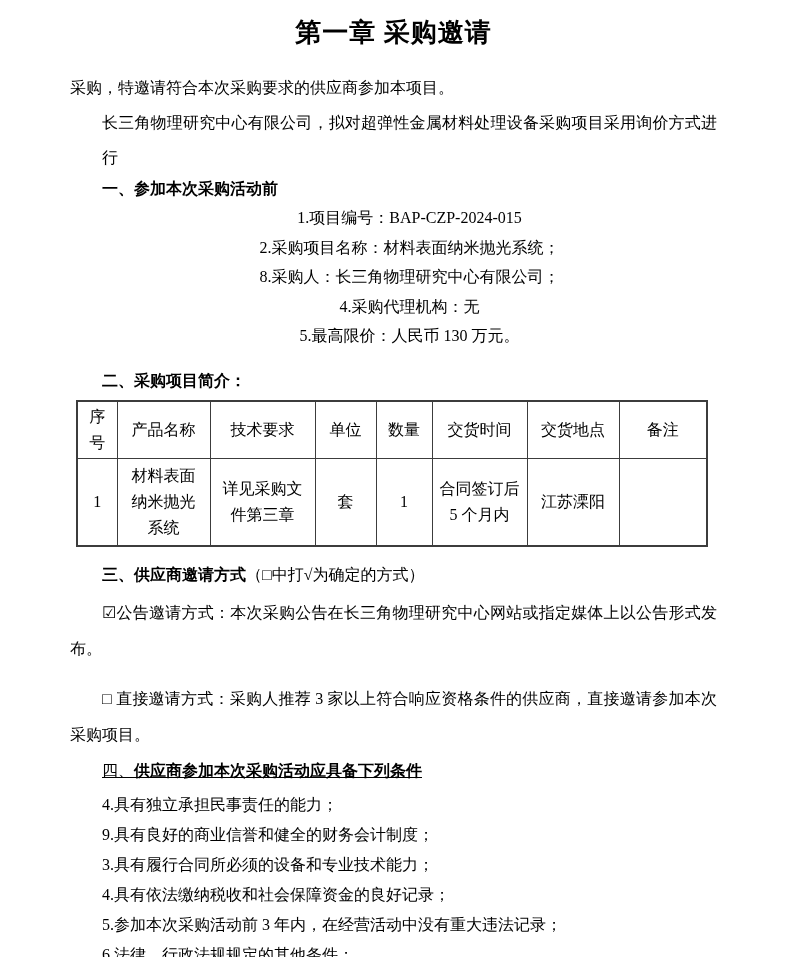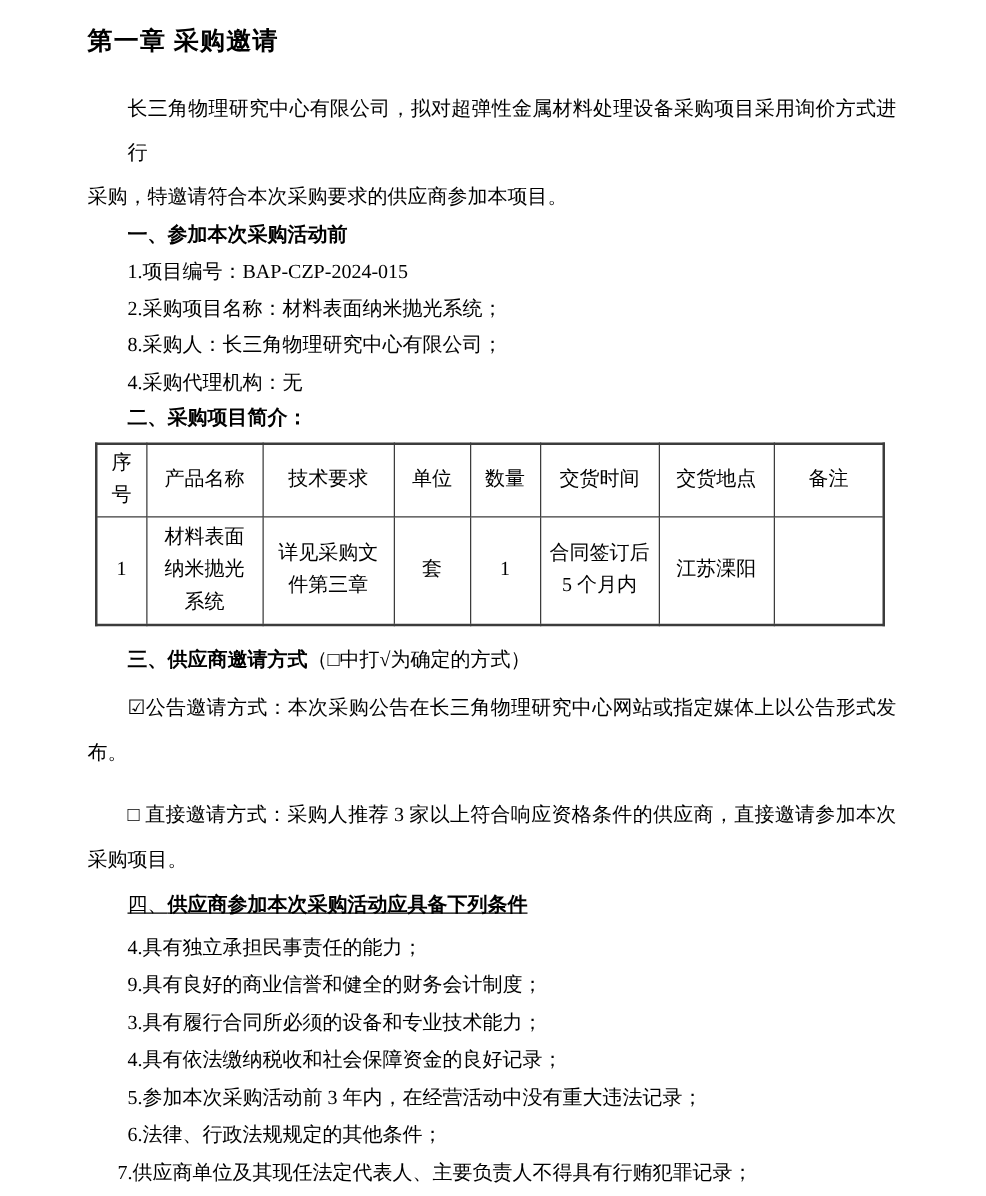--- a/index.html
+++ b/index.html
@@ -15,23 +15,23 @@
     color: #000000;
     font-family: "Liberation Serif", "DejaVu Serif", serif;
     font-size: 16px;
     overflow: hidden;
     box-sizing: border-box;
     padding: 0 72px 0 70px;
   }
   .doc-title {
     margin-top: 14px;
     line-height: 38px;
-    font-size: 20px;
+    font-size: 26px;
     font-weight: bold;
-    text-align: left;
+    text-align: center;
     letter-spacing: 1px;
   }
   .para {
     margin: 0;
   }
   .para .line {
     line-height: 35px;
     text-align: justify;
     text-align-last: justify;
   }
@@ -45,33 +45,33 @@
   .intro { margin-top: 18px; }
   .sec-heading {
     line-height: 28px;
     font-weight: bold;
     padding-left: 32px;
   }
   .sec-heading .normal {
     font-weight: normal;
   }
   .h1 { margin-top: 0; }
-  .h2 { margin-top: 0; }
+  .h2 { margin-top: 16px; }
   .h3 { margin-top: 14px; }
   .h4 { margin-top: 4px; text-decoration: underline; }
   .num-list { margin: 0; padding: 0; list-style: none; }
   .num-list .num-item {
     line-height: 29.5px;
     padding-left: 32px;
   }
   .num-list.tight .num-item { line-height: 30px; }
   .num-list .num-item.outdent {
     padding-left: 24px;
   }
-  .list-block { margin: 0; }
+  .list-block { margin: 0; text-align: center; }
   table.spec-table {
     border-collapse: collapse;
     table-layout: fixed;
     width: 630px;
     margin-left: 6px;
     margin-top: 5px;
     border: 2px solid #3c3c3c;
   }
   table.spec-table th, table.spec-table td {
     border: 1px solid #3c3c3c;
@@ -91,31 +91,32 @@
   .s4-items { margin-top: 5px; }
 </style>
 </head>
 <body>
 
 <div class="page">
 
   <div class="doc-title">第一章 采购邀请</div>
 
   <div class="para intro">
+    <div class="line last">采购，特邀请符合本次采购要求的供应商参加本项目。</div>
     <div class="line first">长三角物理研究中心有限公司，拟对超弹性金属材料处理设备采购项目采用询价方式进行</div>
-    <div class="line last">采购，特邀请符合本次采购要求的供应商参加本项目。</div>
   </div>
 
   <div class="sec-heading h1">一、参加本次采购活动前</div>
 
   <div class="num-list list-block">
     <div class="num-item">1.项目编号：BAP-CZP-2024-015</div>
     <div class="num-item">2.采购项目名称：材料表面纳米抛光系统；</div>
     <div class="num-item">8.采购人：长三角物理研究中心有限公司；</div>
     <div class="num-item">4.采购代理机构：无</div>
+    <div class="num-item">5.最高限价：人民币 130 万元。</div>
   </div>
 
   <div class="sec-heading h2">二、采购项目简介：</div>
 
   <table class="spec-table">
     <colgroup>
       <col style="width:40px">
         <col style="width:93px">
         <col style="width:105px">
         <col style="width:61px">

